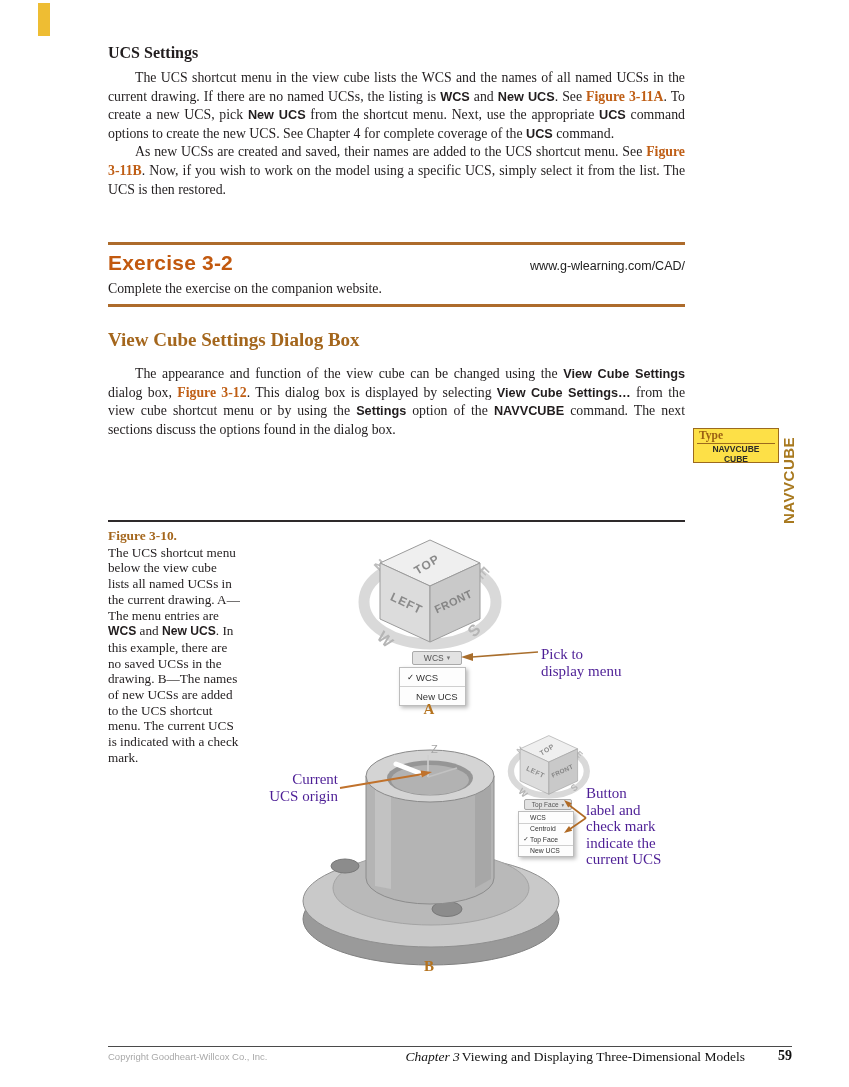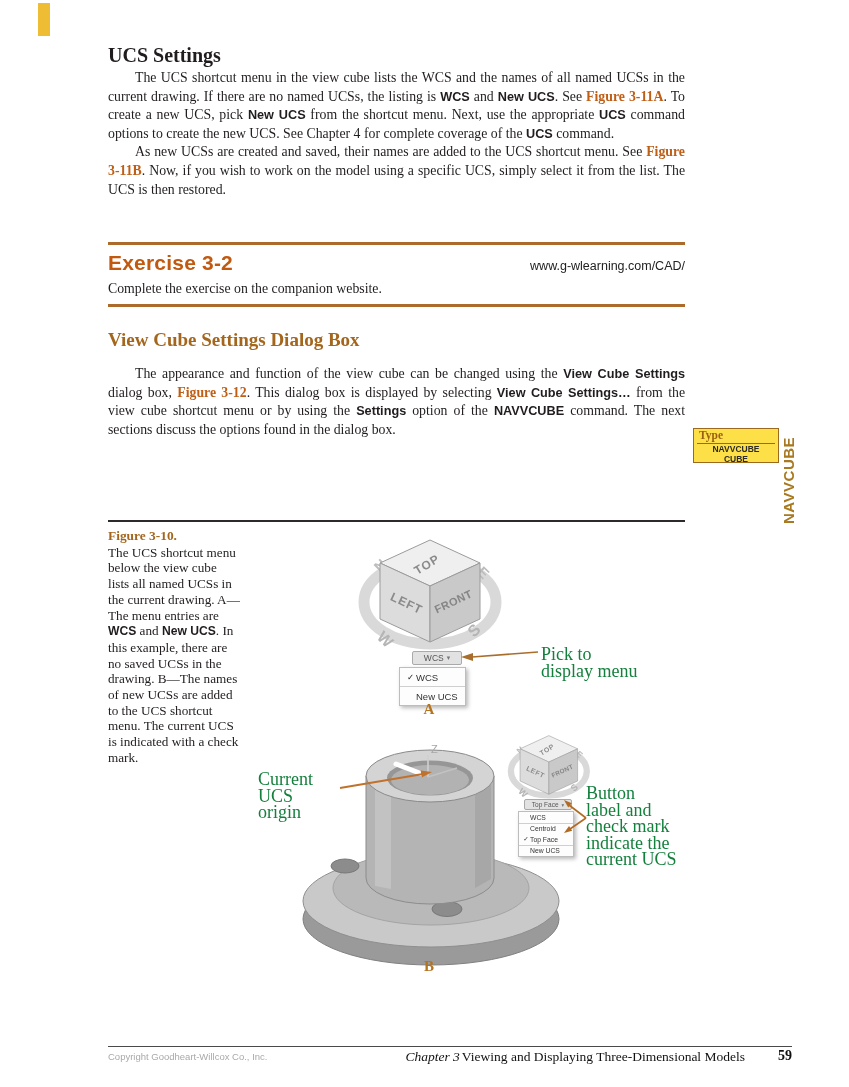--- a/index.html
+++ b/index.html
@@ -1,20 +1,20 @@
 <!DOCTYPE html>
 <html><head>
 <meta charset="utf-8">
 <style>
   html,body{margin:0;padding:0;background:#e9e9e9;}
   .page{position:relative;width:849px;height:1087px;background:#ffffff;overflow:hidden;
         font-family:"Liberation Serif", serif;color:#211d1e;}
   .gold-tab{position:absolute;left:38px;top:3px;width:12px;height:33px;background:#eebd33;}
   
-  .h-sub{position:absolute;left:108px;top:44px;font-size:20px;font-weight:bold;}
+  .h-sub{position:absolute;left:108px;top:44px;font-size:16px;font-weight:bold;}
   .body-block{position:absolute;left:108px;top:69px;width:577px;font-size:13.8px;line-height:18.6px;text-align:justify;}
   .body-block p{margin:0;text-indent:27px;}
   .seg-b{font-family:"Liberation Sans", sans-serif;font-weight:bold;font-size:0.92em;}
   .seg-l{color:#bf5e15;font-weight:bold;margin-top:48px;}
   .seg-i{font-style:italic;margin-right:2px;}
   
   .ex-rule{position:absolute;left:108px;width:577px;background:#ad6b2b;}
   .ex-rule.top{top:242px;height:3px;}
   .ex-rule.bot{top:304px;height:2.5px;}
   .ex-title{position:absolute;left:108px;top:251px;font-family:"Liberation Sans",sans-serif;
@@ -35,21 +35,21 @@
             line-height:9.5px;color:#2a2a2a;}
   .nav-vert{position:absolute;left:780px;top:424px;height:100px;width:20px;
             writing-mode:vertical-rl;transform:rotate(180deg);
             font-family:"Liberation Sans",sans-serif;font-weight:bold;font-size:15px;
             color:#a8791f;letter-spacing:.5px;}
   
   .fig-rule{position:absolute;left:108px;top:520px;width:577px;height:1.8px;background:#2e2a2b;}
   .fig-caption{position:absolute;left:108px;top:528px;width:132px;font-size:13.2px;line-height:15.7px;}
   .fig-caption .fig-title{color:#a4661c;font-weight:bold;margin:0 0 1px 0;font-size:13.4px;}
   .fig-label{position:absolute;width:30px;text-align:center;font-weight:bold;font-size:15px;color:#b5731e;}
-  .anno{position:absolute;color:#15803d;font-size:18px;line-height:16.6px;white-space:pre-line;}
+  .anno{position:absolute;color:#4c1d95;font-size:15px;line-height:16.6px;white-space:pre-line;}
   
   .vc-btn{position:absolute;display:flex;align-items:center;justify-content:center;gap:3px;
           background:#e2e2e2;border:1px solid #aaa;border-radius:2px;
           font-family:"Liberation Sans",sans-serif;color:#555;box-sizing:border-box;}
   .vc-menu{position:absolute;background:#fdfdfd;border:1px solid #bdbdbd;
            box-shadow:2px 2px 4px rgba(0,0,0,.28);box-sizing:border-box;
            font-family:"Liberation Sans",sans-serif;color:#333;}
   .menu-row{display:flex;align-items:center;}
   .menu-row .chk{display:inline-block;text-align:center;color:#222;}
   .sep{border-bottom:1px solid #cfcfcf;}
@@ -159,21 +159,21 @@
     <path d="M180,50 L180,160 L196,151 L196,48 Z" fill="#9e9e9e" opacity="0.6"></path>
     <ellipse cx="135" cy="48" rx="64" ry="26" fill="#d4d4d4" stroke="#8a8a8a" stroke-width="1"></ellipse>
     <ellipse cx="135" cy="50" rx="43" ry="17.5" fill="#969696"></ellipse>
     <ellipse cx="135" cy="52" rx="39" ry="15" fill="#b2b2b2"></ellipse>
     <line x1="133" y1="49" x2="133" y2="27" stroke="#d0d0d0" stroke-width="1.6"></line>
     <line x1="133" y1="49" x2="162" y2="40" stroke="#c2c2c2" stroke-width="1.6"></line>
     <line x1="101" y1="36" x2="127" y2="46" stroke="#ffffff" stroke-width="5" stroke-linecap="round"></line>
     <text x="136" y="25" font-size="11" fill="#a6a6a6">Z</text>
   </svg>
 
-  <div class="anno" style="left:258px;top:771px;width:80px;text-align:left">Current
+  <div class="anno" style="left:258px;top:771px;width:80px;text-align:right">Current
 UCS origin</div>
   <svg style="left:336px;top:766px" width="100" height="30" viewBox="0 0 100 30">
     <line x1="4" y1="22" x2="87" y2="8" stroke="#c0722c" stroke-width="1.8"></line>
     <polygon points="96,6 85.8,11.4 84.6,4.6" fill="#c0722c"></polygon>
   </svg>
 
   <svg style="left:504px;top:731px" width="93" height="73" viewBox="0 0 93 73">
     <g transform="scale(0.575)">
       <ellipse cx="78" cy="70" rx="66" ry="42" fill="none" stroke="#d9d9d9" stroke-width="11"></ellipse>
       <text x="28" y="41" font-size="15" font-weight="bold" fill="#bdbdbd" transform="rotate(-44 28 41)">N</text>

